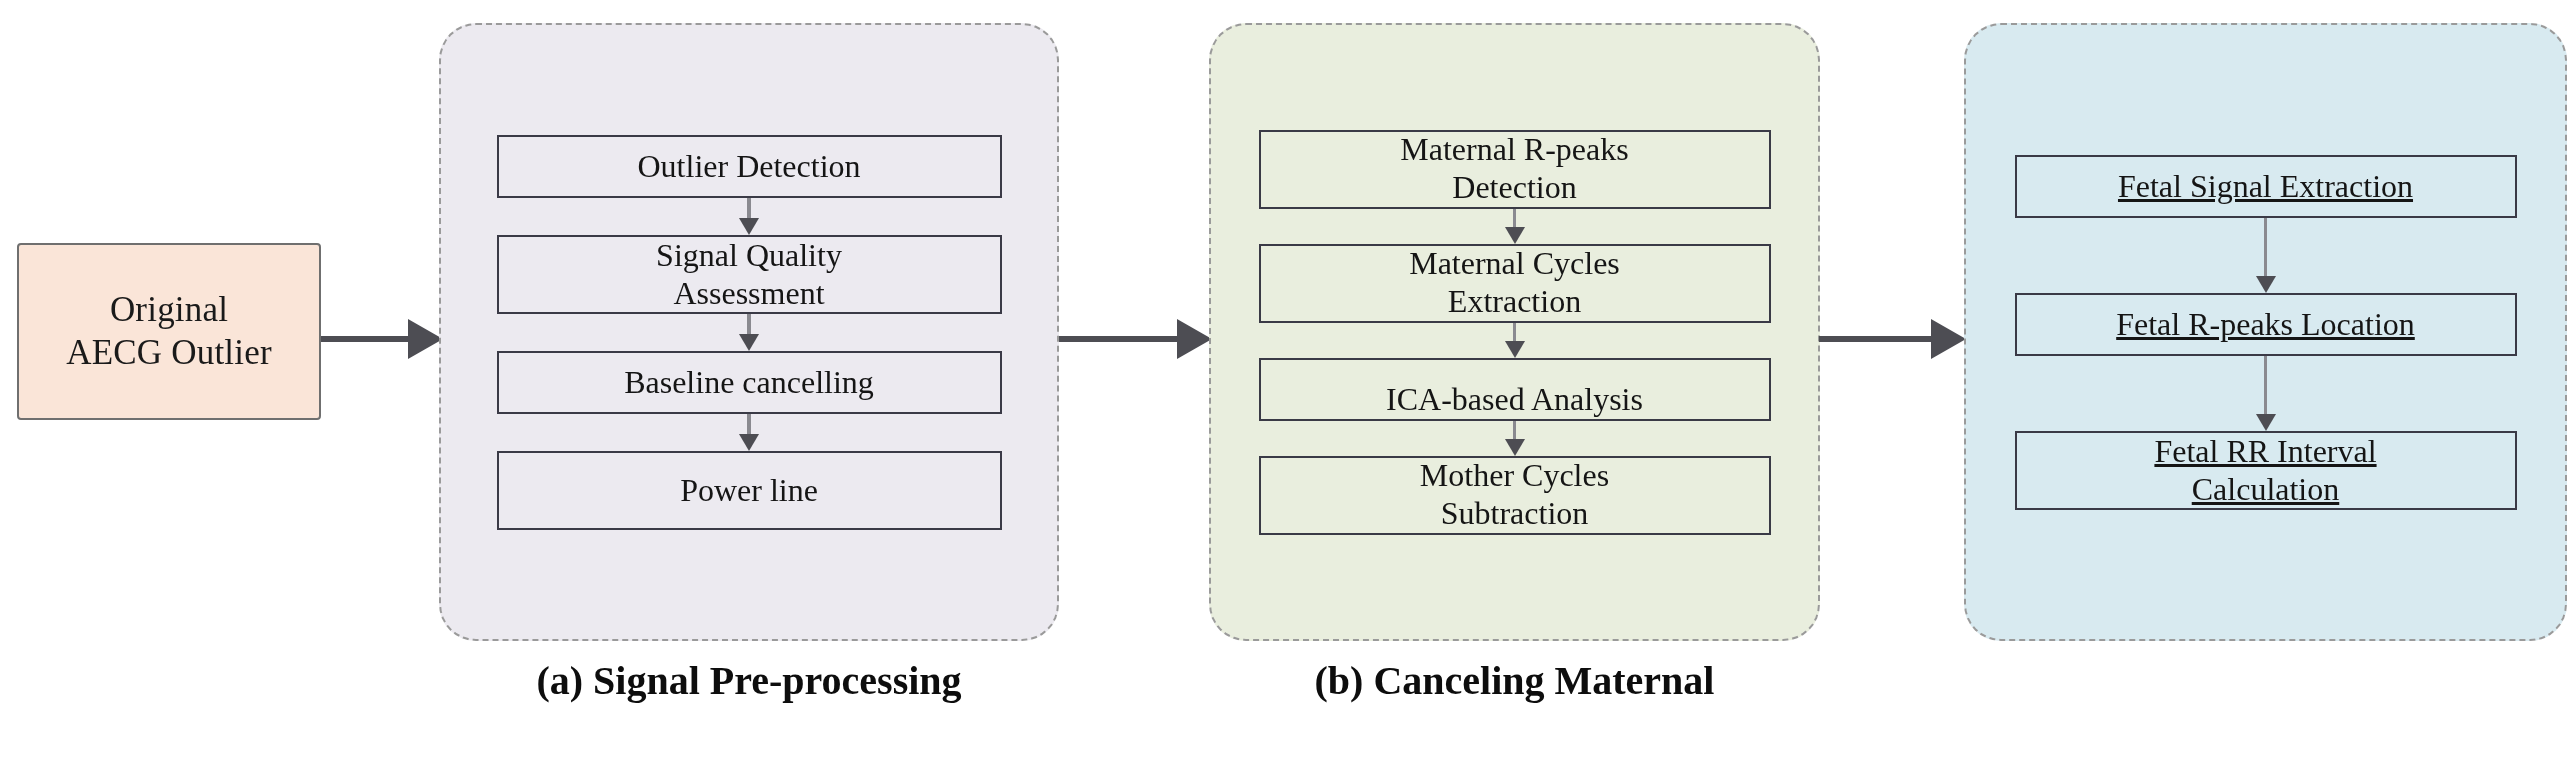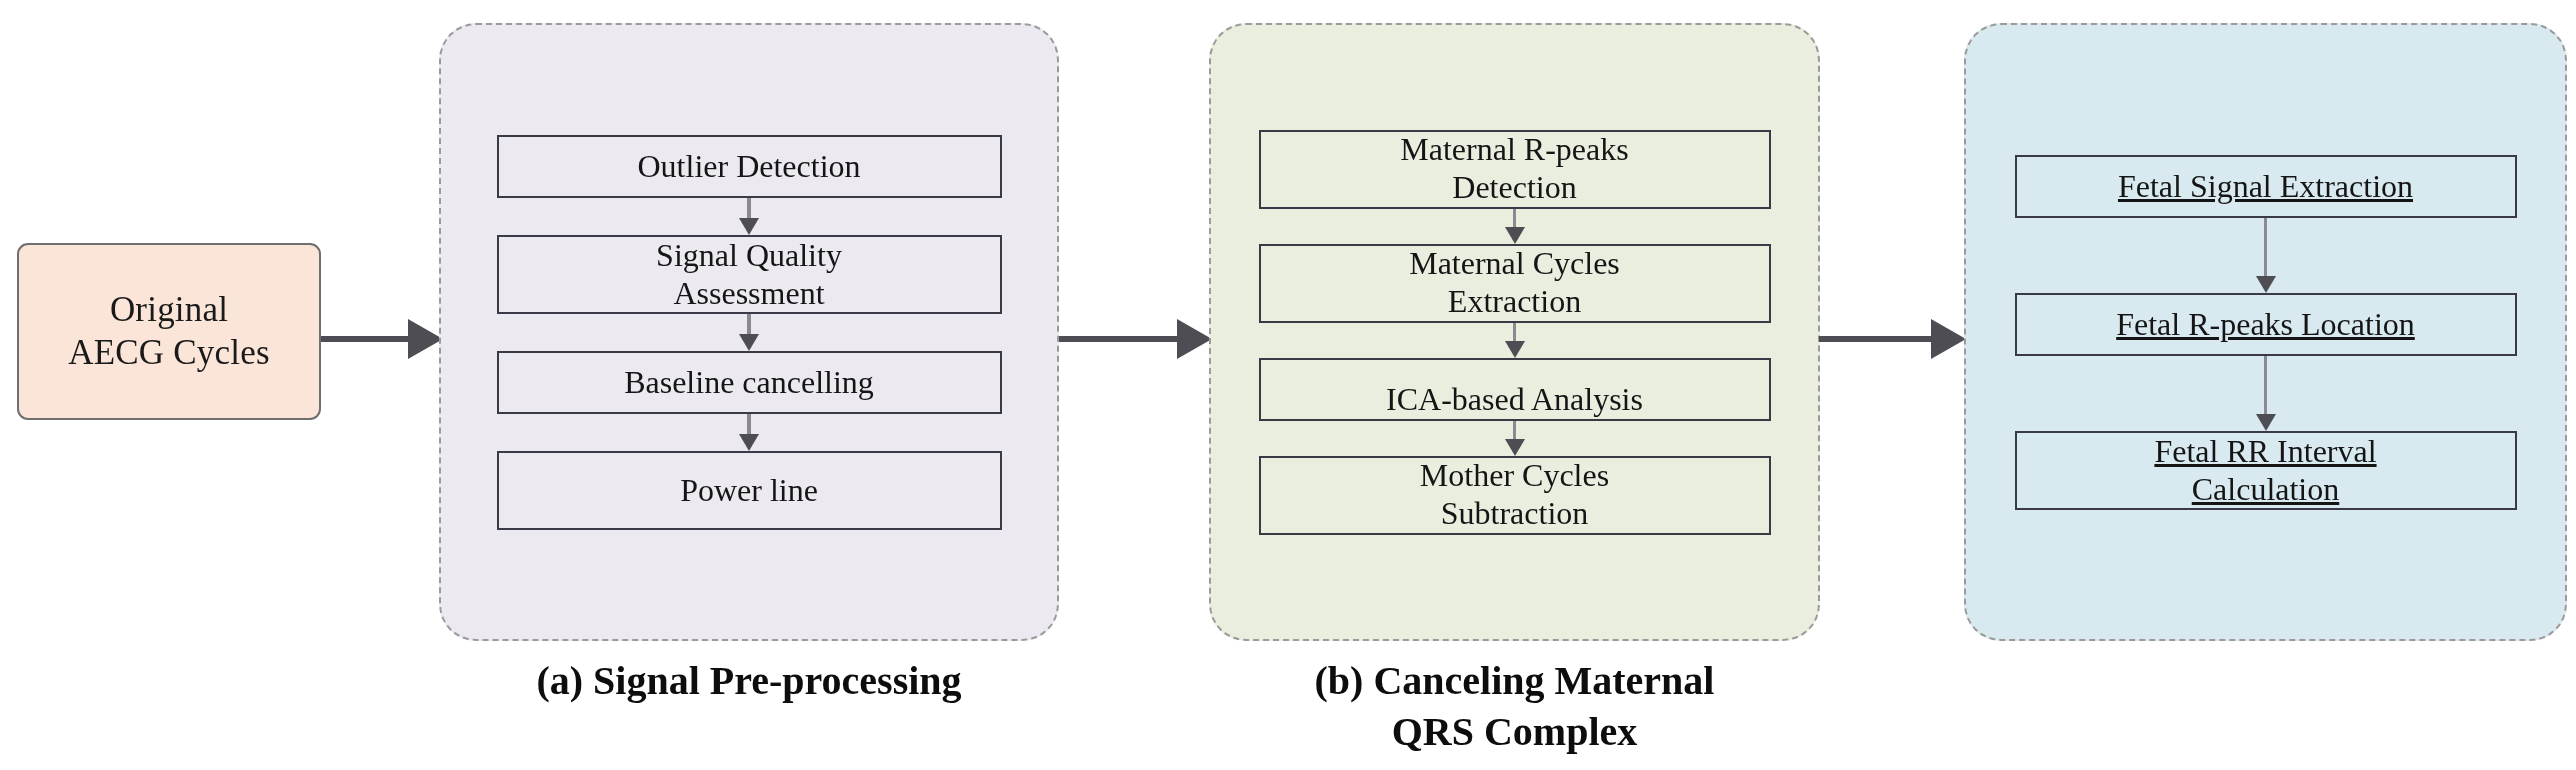--- a/index.html
+++ b/index.html
@@ -23,21 +23,21 @@
 
   
   .source-node {
     position: absolute;
     left: 17px;
     top: 243px;
     width: 304px;
     height: 177px;
     background: #fae5d8;
     border: 2.3px solid #6f6f6f;
-    border-radius: 11px;
+    border-radius: 4px;
     display: flex;
     flex-direction: column;
     align-items: center;
     justify-content: center;
     box-sizing: border-box;
   }
   .source-node .line {
     font-size: 35px;
     color: #1a1a1a;
     line-height: 1.22;
@@ -158,21 +158,21 @@
   .cap-b { left: 1209px; width: 611px; }
   .cap-c { left: 1964px; width: 603px; }
 </style>
 </head>
 <body>
 
 <div class="canvas">
 
   <div class="source-node">
     <span class="line">Original</span>
-    <span class="line">AECG Cycles</span>
+    <span class="line">AECG Outlier</span>
   </div>
 
   <div class="h-arrow arrow-1">
     <div class="shaft"></div>
     <div class="head"></div>
   </div>
 
   <div class="panel panel-a">
     <div class="stack">
 
@@ -290,18 +290,17 @@
     </div>
   </div>
 
   <div class="caption cap-a">
     <div>(a) Signal Pre-processing</div>
     <div></div>
   </div>
 
   <div class="caption cap-b">
     <div>(b) Canceling Maternal</div>
-    <div>QRS Complex</div>
   </div>
 
 
 </div>
 
 
 </body></html>

